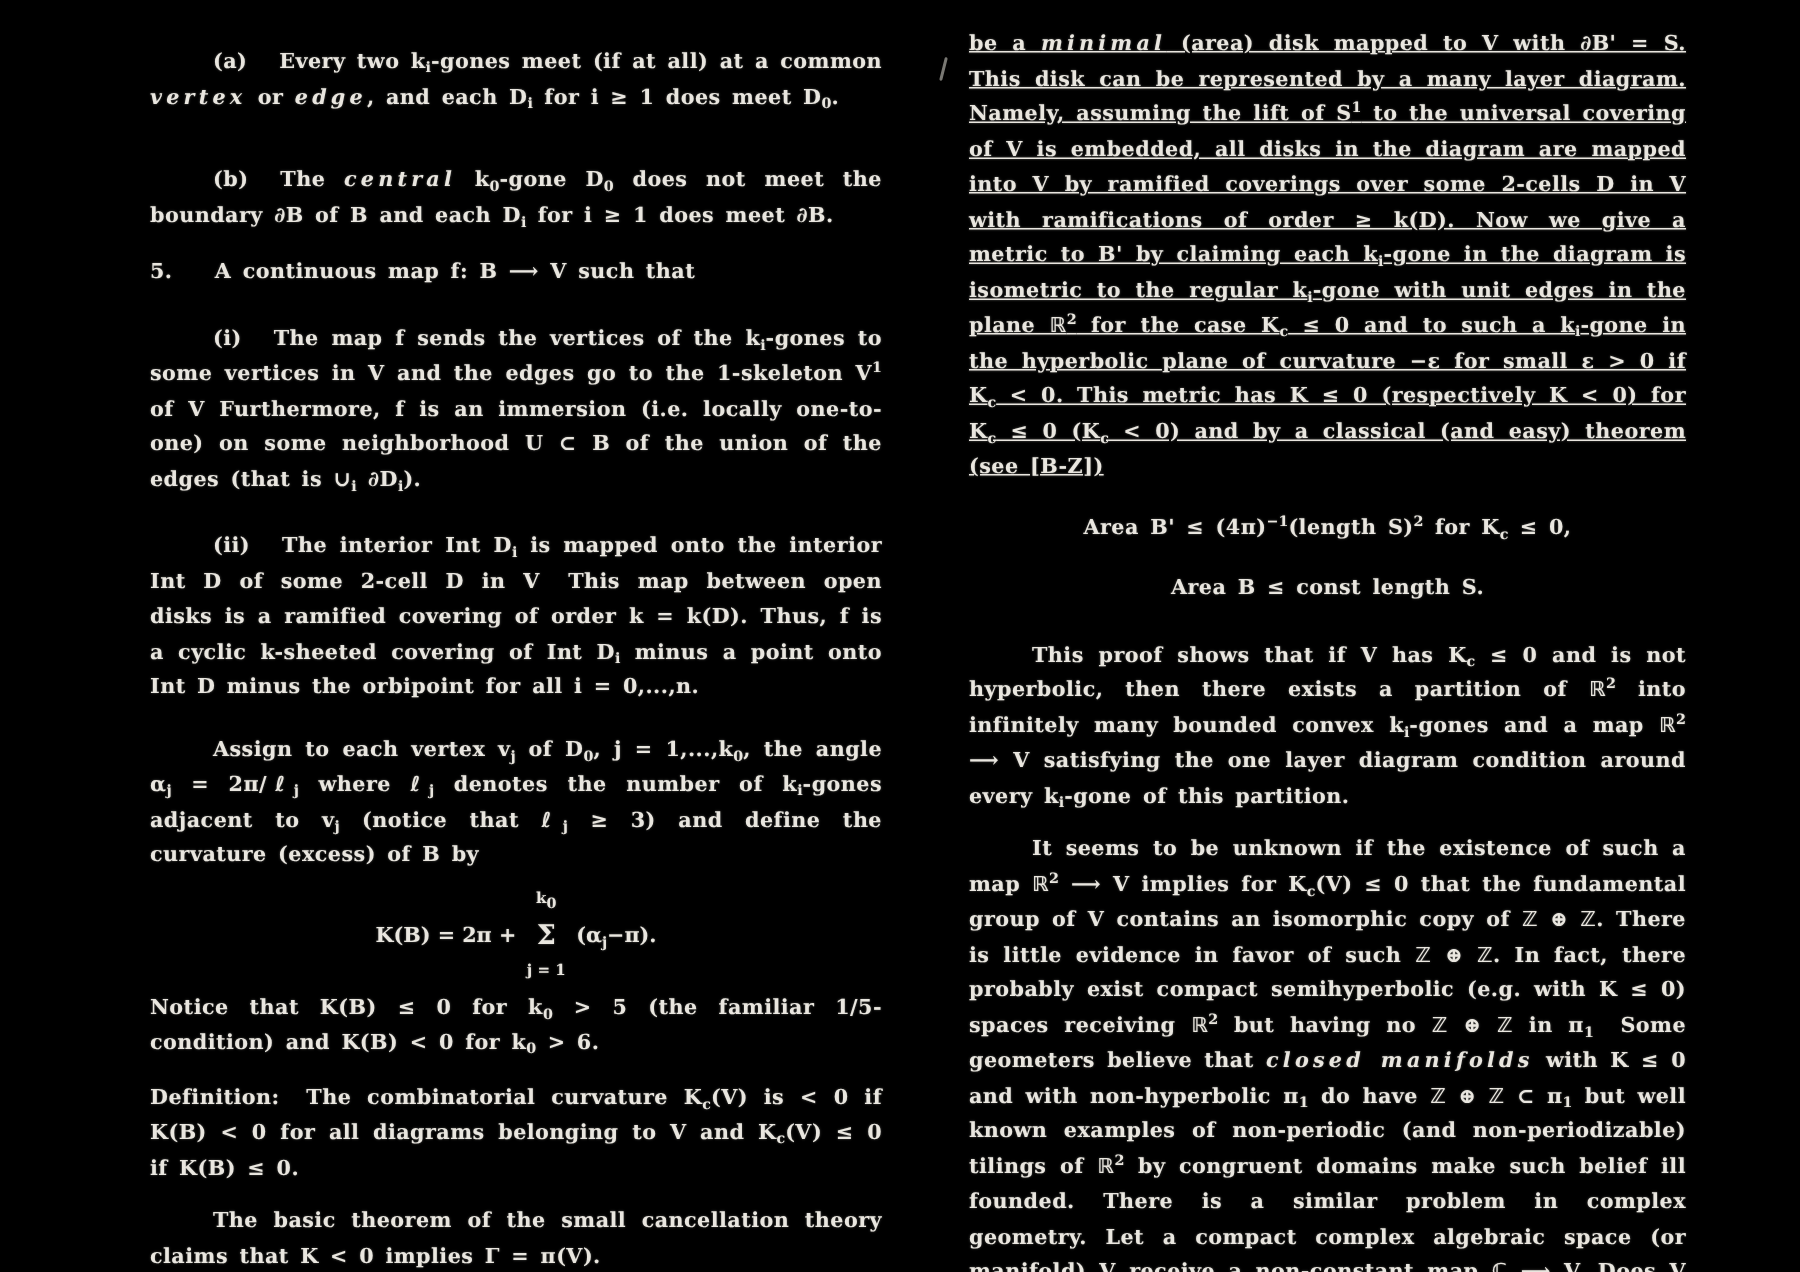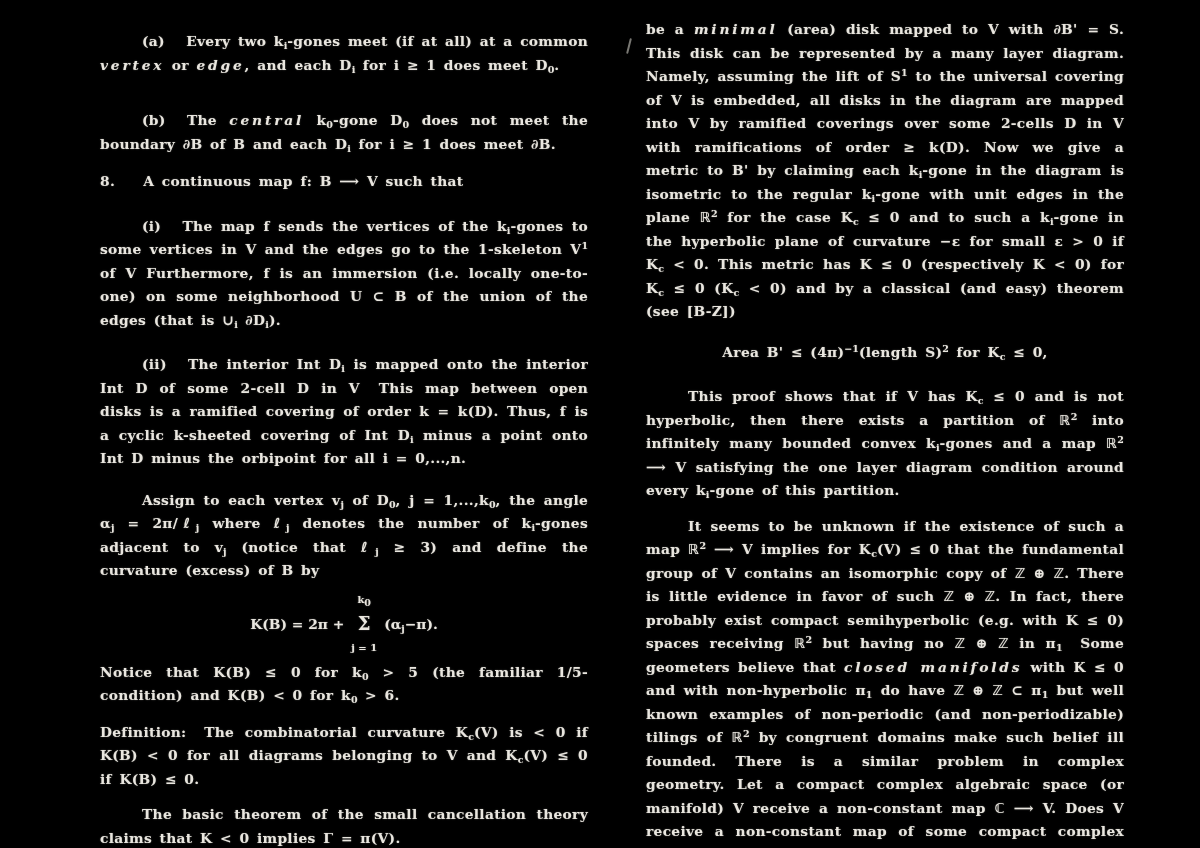--- a/index.html
+++ b/index.html
@@ -68,21 +68,21 @@
   
   .b-b      { margin-top: 32px; }
   .b-2      { margin-top: 14px; }
   .b-i      { margin-top: 21px; }
   .b-ii     { margin-top: 21px; }
   .b-assign { margin-top: 18px; }
   .b-formula{ margin: 12px 0 8px 0; }
   .b-notice { margin-top: 4px; }
   .b-def    { margin-top: 13px; }
 
-  .r-first  { margin-top: 8px; }
+  .r-first  { margin-top: 8px; text-decoration: underline; }
   .r-f1     { margin-top: 17px; }
   .r-andif  { margin-top: 26px; }
   .r-f2     { margin-top: 17px; }
   .r-proof  { margin-top: 21px; }
 
   
   .crease {
     position: absolute;
     left: 628px;
     top: 38px;
@@ -96,21 +96,21 @@
 </head>
 <body>
 
 <div class="page">
 
   <div class="crease"></div>
 
   <div class="col col-left">
     <p class="para indent">(a)  Every two k<sub>i</sub>-gones meet (if at all) at a common <i class="sp">vertex</i> or <i class="sp">edge</i>, and each D<sub>i</sub> for i ≥ 1 does meet D<sub>0</sub>.</p>
     <p class="para indent b-b">(b)  The <i class="sp">central</i> k<sub>0</sub>-gone D<sub>0</sub> does not meet the boundary ∂B of B and each D<sub>i</sub> for i ≥ 1 does meet ∂B.</p>
-    <p class="para b-2">8.  A continuous map f: B ⟶ V such that</p>
+    <p class="para b-2">5.  A continuous map f: B ⟶ V such that</p>
     <p class="para indent b-i">(i)  The map f sends the vertices of the k<sub>i</sub>-gones to some vertices in V and the edges go to the 1-skeleton V<sup>1</sup> of V Furthermore, f is an immersion (i.e. locally one-to-one) on some neighborhood U ⊂ B of the union of the edges (that is ∪<sub>i</sub> ∂D<sub>i</sub>).</p>
     <p class="para indent b-ii">(ii)  The interior Int D<sub>i</sub> is mapped onto the interior Int D of some 2-cell D in V  This map between open disks is a ramified covering of order k = k(D).  Thus, f is a cyclic k-sheeted covering of Int D<sub>i</sub> minus a point onto Int D minus the orbipoint for all i = 0,...,n.</p>
     <p class="para indent b-assign">Assign to each vertex v<sub>j</sub> of D<sub>0</sub>, j = 1,...,k<sub>0</sub>, the angle α<sub>j</sub> = 2π/ℓ<sub>j</sub> where ℓ<sub>j</sub> denotes the number of k<sub>i</sub>-gones adjacent to v<sub>j</sub> (notice that ℓ<sub>j</sub> ≥ 3) and define the curvature (excess) of B by</p>
 
     <div class="formula-row b-formula">
       <span>K(B) = 2π +</span>
       <span class="sum">
         <span class="sum-top">k<sub>0</sub></span>
         <span class="sum-sym">Σ</span>
         <span class="sum-bot">j = 1</span>
@@ -120,17 +120,18 @@
 
     <p class="para b-notice">Notice that K(B) ≤ 0 for k<sub>0</sub> &gt; 5 (the familiar 1/5-condition) and K(B) &lt; 0 for k<sub>0</sub> &gt; 6.</p>
     <p class="para b-def"><span class="ul">Definition</span>:  The combinatorial curvature K<sub>c</sub>(V) is &lt; 0 if K(B) &lt; 0 for all diagrams belonging to V and K<sub>c</sub>(V) ≤ 0 if K(B) ≤ 0.</p>
     <p class="para indent">The basic theorem of the small cancellation theory claims that K &lt; 0 implies  Γ = π(V).</p>
 
   </div>
 
   <div class="col col-right">
     <p class="para r-first">be a <i class="sp">minimal</i> (area) disk mapped to V with ∂B' = S.  This disk can be represented by a many layer diagram.  Namely, assuming the lift of S<sup>1</sup> to the universal covering of V is embedded, all disks in the diagram are mapped into V by ramified coverings over some 2-cells D in V with ramifications of order ≥ k(D).  Now we give a metric to B' by claiming each k<sub>i</sub>-gone in the diagram is isometric to the regular k<sub>i</sub>-gone with unit edges in the plane ℝ<sup>2</sup> for the case K<sub>c</sub> ≤ 0 and to such a k<sub>i</sub>-gone in the hyperbolic plane of curvature −ε for small ε &gt; 0 if K<sub>c</sub> &lt; 0.  This metric has K ≤ 0 (respectively K &lt; 0) for K<sub>c</sub> ≤ 0 (K<sub>c</sub> &lt; 0) and by a classical (and easy) theorem (see [B-Z])</p>
     <p class="para f-center r-f1">Area B' ≤ (4π)<sup>−1</sup>(length S)<sup>2</sup> for K<sub>c</sub> ≤ 0,</p>
+    <p class="para f-center r-f2">Area B ≤ const length S.</p>
     <p class="para indent r-proof">This proof shows that if V has K<sub>c</sub> ≤ 0 and is not hyperbolic, then there exists a partition of ℝ<sup>2</sup> into infinitely many bounded convex k<sub>i</sub>-gones and a map ℝ<sup>2</sup> ⟶ V satisfying the one layer diagram condition around every k<sub>i</sub>-gone of this partition.</p>
     <p class="para indent">It seems to be unknown if the existence of such a map ℝ<sup>2</sup> ⟶ V implies for K<sub>c</sub>(V) ≤ 0 that the fundamental group of V contains an isomorphic copy of ℤ ⊕ ℤ.  There is little evidence in favor of such ℤ ⊕ ℤ.  In fact, there probably exist compact semihyperbolic (e.g. with K ≤ 0) spaces receiving ℝ<sup>2</sup> but having no ℤ ⊕ ℤ in π<sub>1</sub>  Some geometers believe that <i class="sp">closed manifolds</i> with K ≤ 0 and with non-hyperbolic π<sub>1</sub> do have ℤ ⊕ ℤ ⊂ π<sub>1</sub> but well known examples of non-periodic (and non-periodizable) tilings of ℝ<sup>2</sup> by congruent domains make such belief ill founded.  There is a similar problem in complex geometry.  Let a compact complex algebraic space (or manifold) V receive a non-constant map ℂ ⟶ V.  Does V receive a non-constant map of some compact complex torus?</p>
   </div>
 
 </div>
 
 </body></html>

